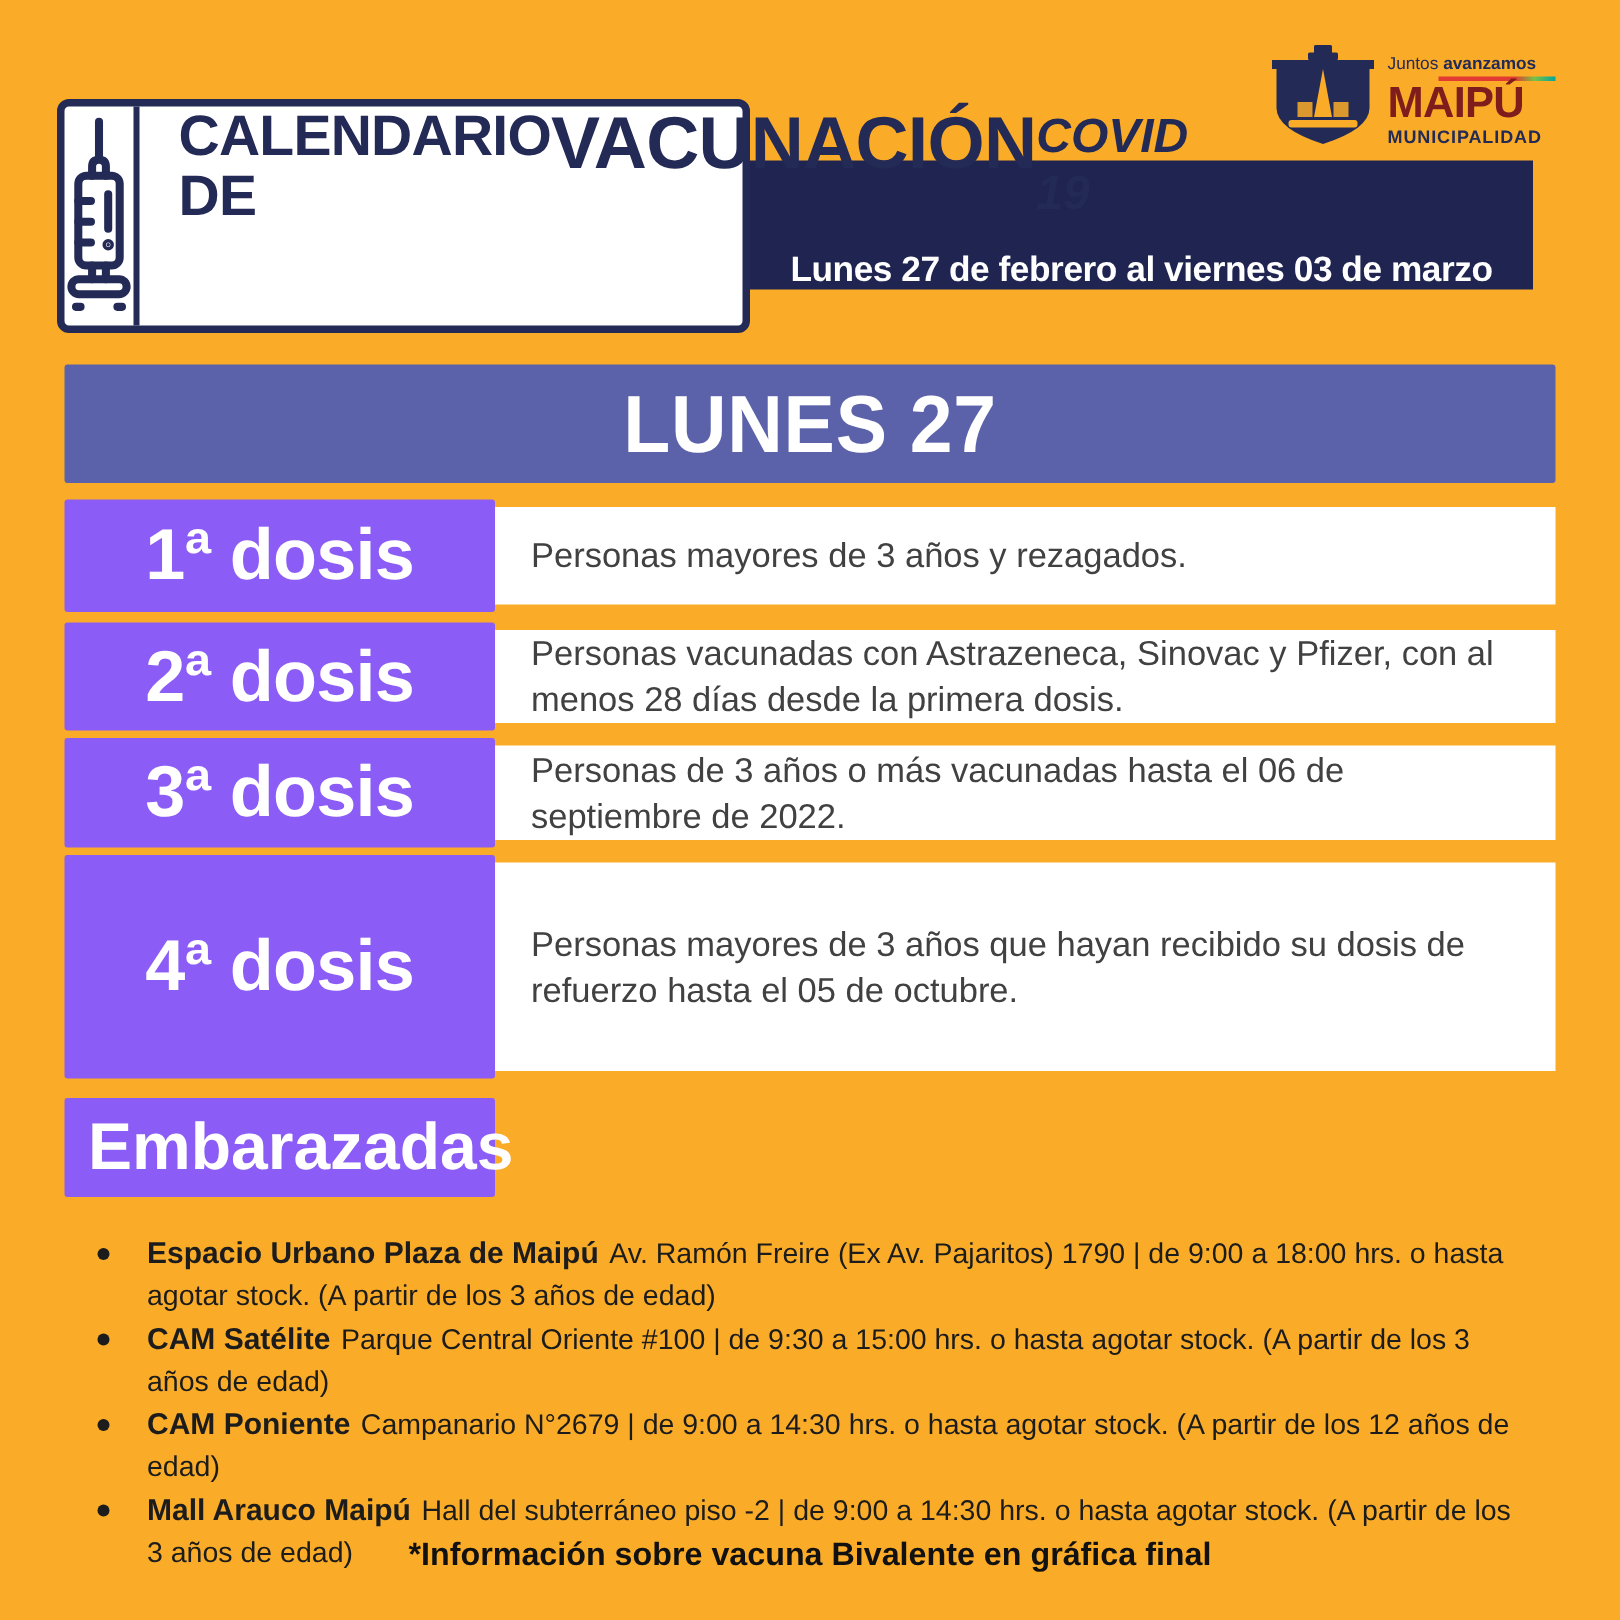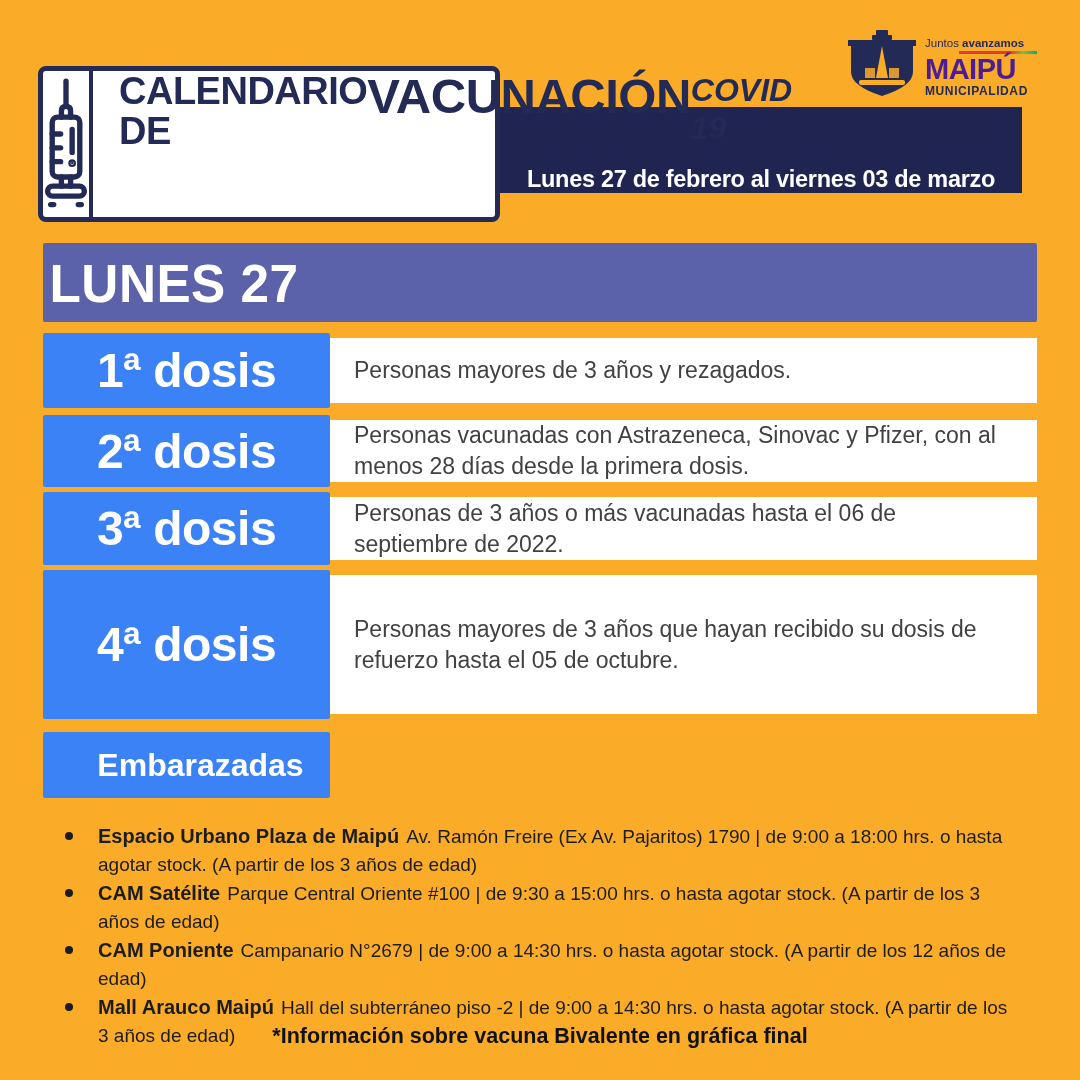--- a/index.html
+++ b/index.html
@@ -72,65 +72,65 @@
   .logo-text { margin-left: 6px; padding-top: 4px; }
   .tagline {
     font-size: 11.5px; color: #232A55; line-height: 13px; white-space: nowrap;
   }
   .tagline .bold { font-weight: bold; }
   .tagline-bar {
     height: 3px; width: 78px; margin-left: 34px; margin-top: 1px;
     background: linear-gradient(90deg, #E23C32 0%, #E23C32 65%, #7AC143 82%, #00A79D 100%);
   }
   .brand-name {
-    color: #4c1d95; font-weight: bold;
+    color: #7f1d1d; font-weight: bold;
     font-size: 29px; letter-spacing: -0.5px; line-height: 30px;
   }
   .brand-subtitle {
     color: #232A55; font-weight: bold;
     font-size: 12px; letter-spacing: 0.6px; line-height: 14px;
   }
 
   
   .main {
     position: absolute;
     left: 43px; top: 243px;
     width: 994px;
   }
   .day-header {
     height: 79px;
     background: #5B62A9;
     border-radius: 2px;
-    display: flex; align-items: center; 
+    display: flex; align-items: center; justify-content: center;
     margin-bottom: 11px;
   }
   .day-header span {
     color: #ffffff; font-weight: bold; font-size: 54px;
     letter-spacing: 0.5px;
     display: inline-block; transform: scaleX(0.95);
   }
 
   .sched-row { display: flex; }
   .row-1 { height: 75px; margin-bottom: 7px; }
   .row-2 { height: 72px; margin-bottom: 5px; }
   .row-3 { height: 73px; margin-bottom: 5px; }
   .row-4 { height: 149px; margin-bottom: 13px; }
   .row-5 { height: 66px; }
 
   .dose-label {
     width: 287px;
-    background: #3b82f6;
+    background: #8b5cf6;
     border-radius: 2px;
     display: flex; align-items: center; justify-content: center;
     flex-shrink: 0;
   }
   .dose-label span {
     color: #ffffff; font-weight: bold; font-size: 48px; letter-spacing: -0.5px;
   }
-  .row-5 .dose-label span { font-size: 32px; letter-spacing: 0; margin-left: 28px; }
+  .row-5 .dose-label span { font-size: 44px; letter-spacing: 0; margin-left: 28px; }
 
   .dose-desc {
     flex: 1;
     background: #ffffff;
     margin: 5px 0;
     display: flex; align-items: center;
     padding: 0 34px 0 24px;
   }
   .row-5 .dose-desc { padding-left: 30px; }
   .dose-desc span {

